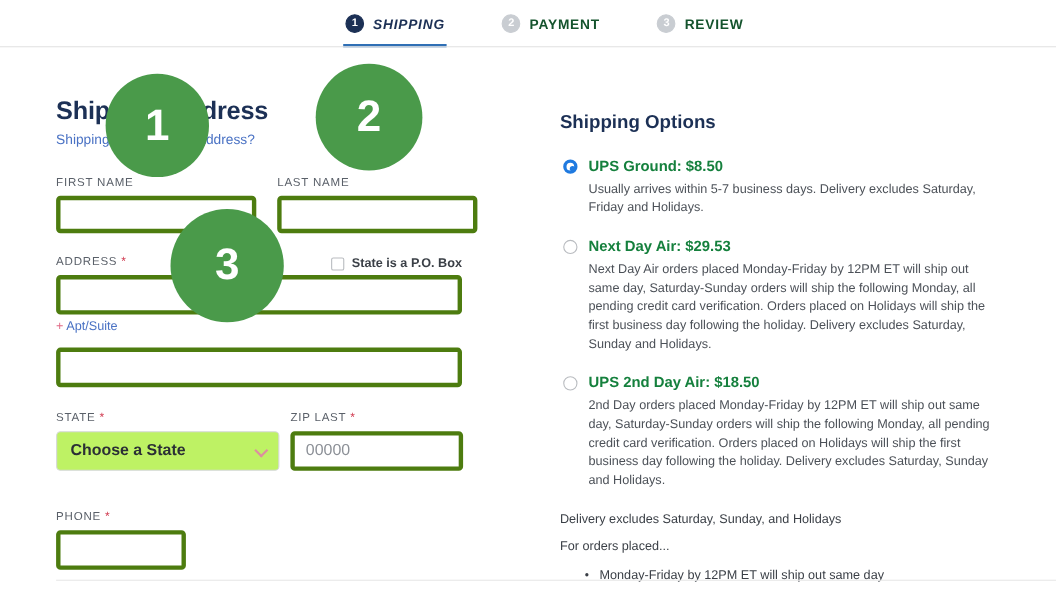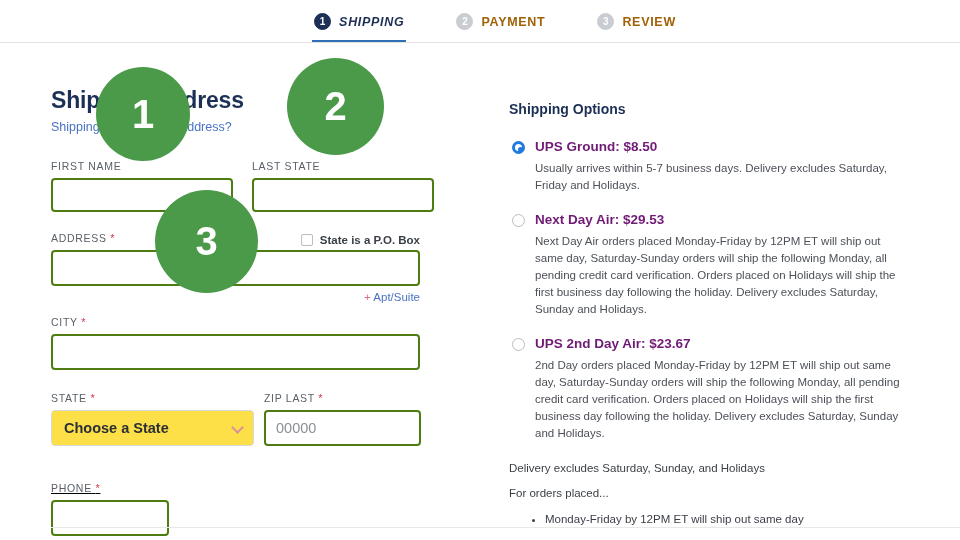--- a/index.html
+++ b/index.html
@@ -29,21 +29,21 @@
   .step { display: flex; align-items: center; gap: 8px; height: 43px; position: relative; }
   .step-num {
     width: 17px; height: 17px; border-radius: 50%;
     display: flex; align-items: center; justify-content: center;
     font-size: 10px; font-weight: bold; line-height: 1;
   }
   .step.active .step-num { background: #1c3055; color: #fff; border: 1px solid #1c3055; }
   .step.done  .step-num { background: #c9cdd2; color: #ffffff; border: 1px solid #c9cdd2; }
   .step-label { font-size: 12.5px; letter-spacing: .7px; font-weight: bold; }
   .step.active .step-label { color: #1c3055; font-style: italic; }
-  .step.done  .step-label { color: #a16207; }
+  .step.done  .step-label { color: #14532d; }
   .step.active:after {
     content: ""; position: absolute; left: -2px; right: -2px; bottom: 0;
     height: 3px; background: #2f6fb5;
   }
 
   
   #cols { display: flex; position: relative; }
   #left  { width: 500px; padding: 44px 0 0 51px; position: relative; }
   #right { width: 460px; padding: 58px 0 0 9px; }
 
@@ -52,64 +52,64 @@
     color: #1c3055; letter-spacing: -.2px;
   }
   .sec-sub { margin: 0 0 26px 0; font-size: 12.5px; color: #4a72c4; }
 
   .field-label {
     font-size: 10.5px; letter-spacing: .7px; color: #5a6069;
     margin-bottom: 6px; display: block;
   }
   .req { color: #d0384e; font-size: 11px; }
   .inp {
-    width: 100%; height: 34px; border: 2px solid #4d7c0f; border-radius: 4px;
+    width: 100%; height: 34px; border: 4px solid #4d7c0f; border-radius: 4px;
     background: #fff; font-size: 13px; color: #2b2f35; padding: 0 10px;
     font-family: "Liberation Sans", sans-serif;
   }
   .inp::placeholder { color: #8c9097; }
   .row { display: flex; gap: 19px; margin-bottom: 20px; align-items: center; }
   .col-half { width: 182px; }
 
   .addr-head { display: flex; align-items: flex-end; justify-content: space-between; width: 369px; }
   .pobox { display: flex; align-items: center; gap: 7px; margin-bottom: 4px; }
   .cb { width: 12px; height: 12px; border: 1px solid #b9bcc0; border-radius: 2px; background: #fff; }
   .pobox-label { font-size: 11.5px; color: #3a3f46; font-weight: bold; }
   .apt {
-    width: 369px; text-align: right; font-size: 11.5px; margin-top: 5px;
+    width: 369px; font-size: 11.5px; margin-top: 5px;
   }
   .apt .plus { color: #e06a86; }
   .apt .apt-txt { color: #4a72c4; }
 
   .sel-wrap { position: relative; width: 203px; }
   .sel {
     width: 203px; height: 36px; border: 1px solid #d6d8da; border-radius: 4px;
-    background: #fde047; font-size: 14.5px; font-weight: bold; color: #2b2f35;
+    background: #bef264; font-size: 14.5px; font-weight: bold; color: #2b2f35;
     padding: 0 28px 0 12px; display: flex; align-items: center;
   }
   .chev {
     position: absolute; right: 12px; top: 13px; width: 9px; height: 9px;
     border-right: 2px solid #dd8fa0; border-bottom: 2px solid #dd8fa0;
     transform: rotate(45deg);
   }
 
   
-  h2.opt-title { margin: 0 0 22px 0; font-size: 14px; font-weight: bold; color: #1c3055; }
+  h2.opt-title { margin: 0 0 22px 0; font-size: 17px; font-weight: bold; color: #1c3055; }
   .opt { margin-bottom: 18px; position: relative; padding-left: 26px; }
   .radio {
     position: absolute; left: 3px; top: 2px;
     width: 13px; height: 13px; border-radius: 50%;
     border: 1px solid #b9bcc0; background: #fff;
   }
   .radio.sel-r { border: 3px solid #1f7ae0; background: #fff; }
   .radio.sel-r:after {
     content: ""; position: absolute; left: 2.5px; top: 2.5px;
     width: 5px; height: 5px; border-radius: 50%; background: #1f7ae0;
   }
-  .opt-name { font-size: 13.5px; font-weight: bold; color: #701a75; margin-bottom: 6px; }
+  .opt-name { font-size: 13.5px; font-weight: bold; color: #15803d; margin-bottom: 6px; }
   .opt-desc { font-size: 11.5px; line-height: 1.48; color: #4c5158; max-width: 372px; }
 
   .note { font-size: 11.5px; color: #3a3f46; margin: 0 0 13px 0; }
   ul.bullets { margin: 14px 0 16px 0; padding-left: 36px; }
   ul.bullets li { font-size: 11.5px; color: #3a3f46; margin-bottom: 10px; }
 
   
   .anno {
     position: absolute; border-radius: 50%;
     background: #4a9a4a;
@@ -146,21 +146,21 @@
     <div id="left">
       <h1 class="sec-title">Shipping Address</h1>
       <p class="sec-sub">Shipping to a business address?</p>
 
       <div class="row">
         <div class="col-half">
           <label class="field-label">FIRST NAME</label>
           <input class="inp" value="" style="">
         </div>
         <div class="col-half">
-          <label class="field-label">LAST STATE</label>
+          <label class="field-label">LAST NAME</label>
           <input class="inp" value="" style="">
         </div>
       </div>
 
       <div>
         <div class="addr-head">
           <label class="field-label">
             <span>ADDRESS</span>
             <span class="req">*</span>
           </label>
@@ -170,24 +170,20 @@
           </div>
         </div>
         <input class="inp" style="width: 369px; height: 36px;" value="">
         <div class="apt">
           <span class="plus">+</span>
           <span class="apt-txt">Apt/Suite</span>
         </div>
       </div>
 
       <div style="margin-top:13px;">
-        <label class="field-label">
-          <span>CITY</span>
-          <span class="req">*</span>
-        </label>
         <input class="inp" style="width: 369px; height: 36px;" value="">
       </div>
 
       <div class="row" style="margin-top:22px;margin-bottom:12px;gap:10px;">
         <div>
           <label class="field-label">
             <span>STATE</span>
             <span class="req">*</span>
           </label>
           <div class="sel-wrap">
@@ -197,21 +193,21 @@
         </div>
         <div>
           <label class="field-label">
             <span>ZIP LAST</span>
             <span class="req">*</span>
           </label>
           <input class="inp" style="width: 157px; height: 36px; font-size: 14.5px;" placeholder="00000">
         </div>
       </div>
 
-      <div style="margin-top:36px;text-decoration:underline;">
+      <div style="margin-top:36px;">
         <label class="field-label">
           <span>PHONE</span>
           <span class="req">*</span>
         </label>
         <input class="inp" style="width: 118px; height: 36px;" value="">
       </div>
     </div>
 
     <div id="right">
       <h2 class="opt-title">Shipping Options</h2>
@@ -223,21 +219,21 @@
       </div>
 
       <div class="opt">
         <span class="radio"></span>
         <div class="opt-name">Next Day Air: $29.53</div>
         <div class="opt-desc">Next Day Air orders placed Monday-Friday by 12PM ET will ship out same day, Saturday-Sunday orders will ship the following Monday, all pending credit card verification. Orders placed on Holidays will ship the first business day following the holiday. Delivery excludes Saturday, Sunday and Holidays.</div>
       </div>
 
       <div class="opt">
         <span class="radio"></span>
-        <div class="opt-name">UPS 2nd Day Air: $23.67</div>
+        <div class="opt-name">UPS 2nd Day Air: $18.50</div>
         <div class="opt-desc">2nd Day orders placed Monday-Friday by 12PM ET will ship out same day, Saturday-Sunday orders will ship the following Monday, all pending credit card verification. Orders placed on Holidays will ship the first business day following the holiday. Delivery excludes Saturday, Sunday and Holidays.</div>
       </div>
 
       <p class="note" style="margin-top:20px;">Delivery excludes Saturday, Sunday, and Holidays</p>
       <p class="note">For orders placed...</p>
       <ul class="bullets">
         <li>Monday-Friday by 12PM ET will ship out same day</li>
 
       </ul>
 

